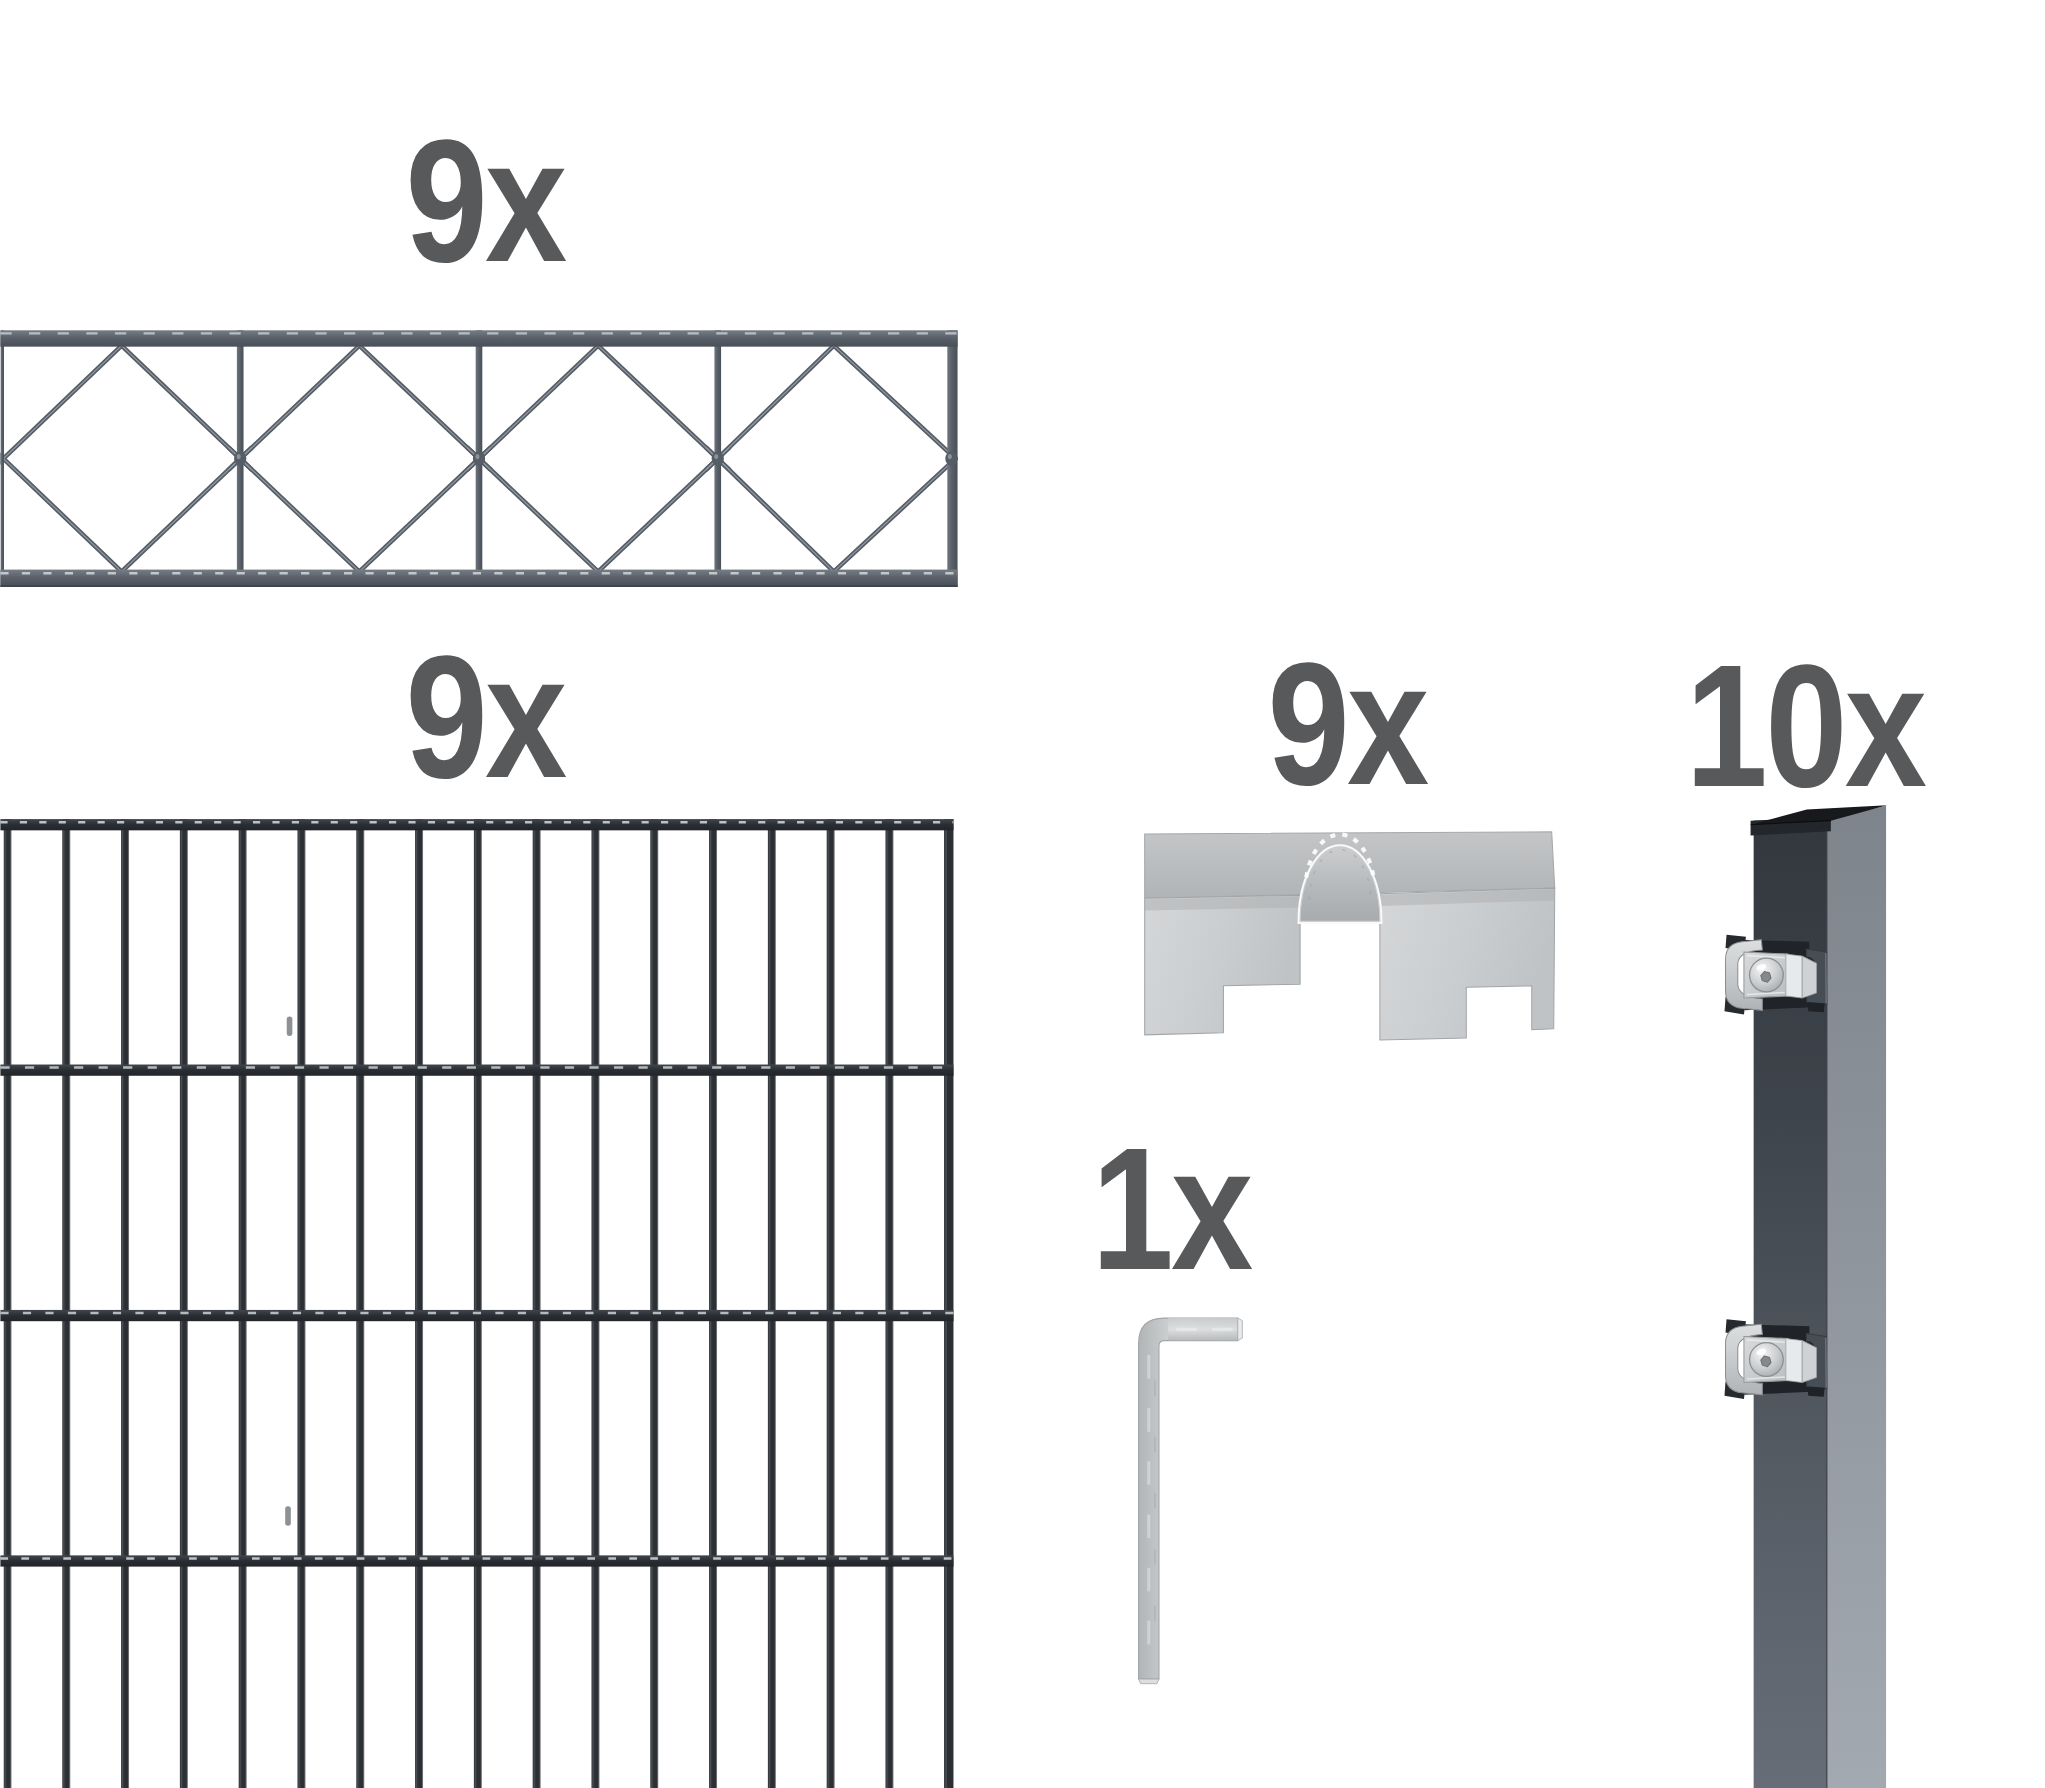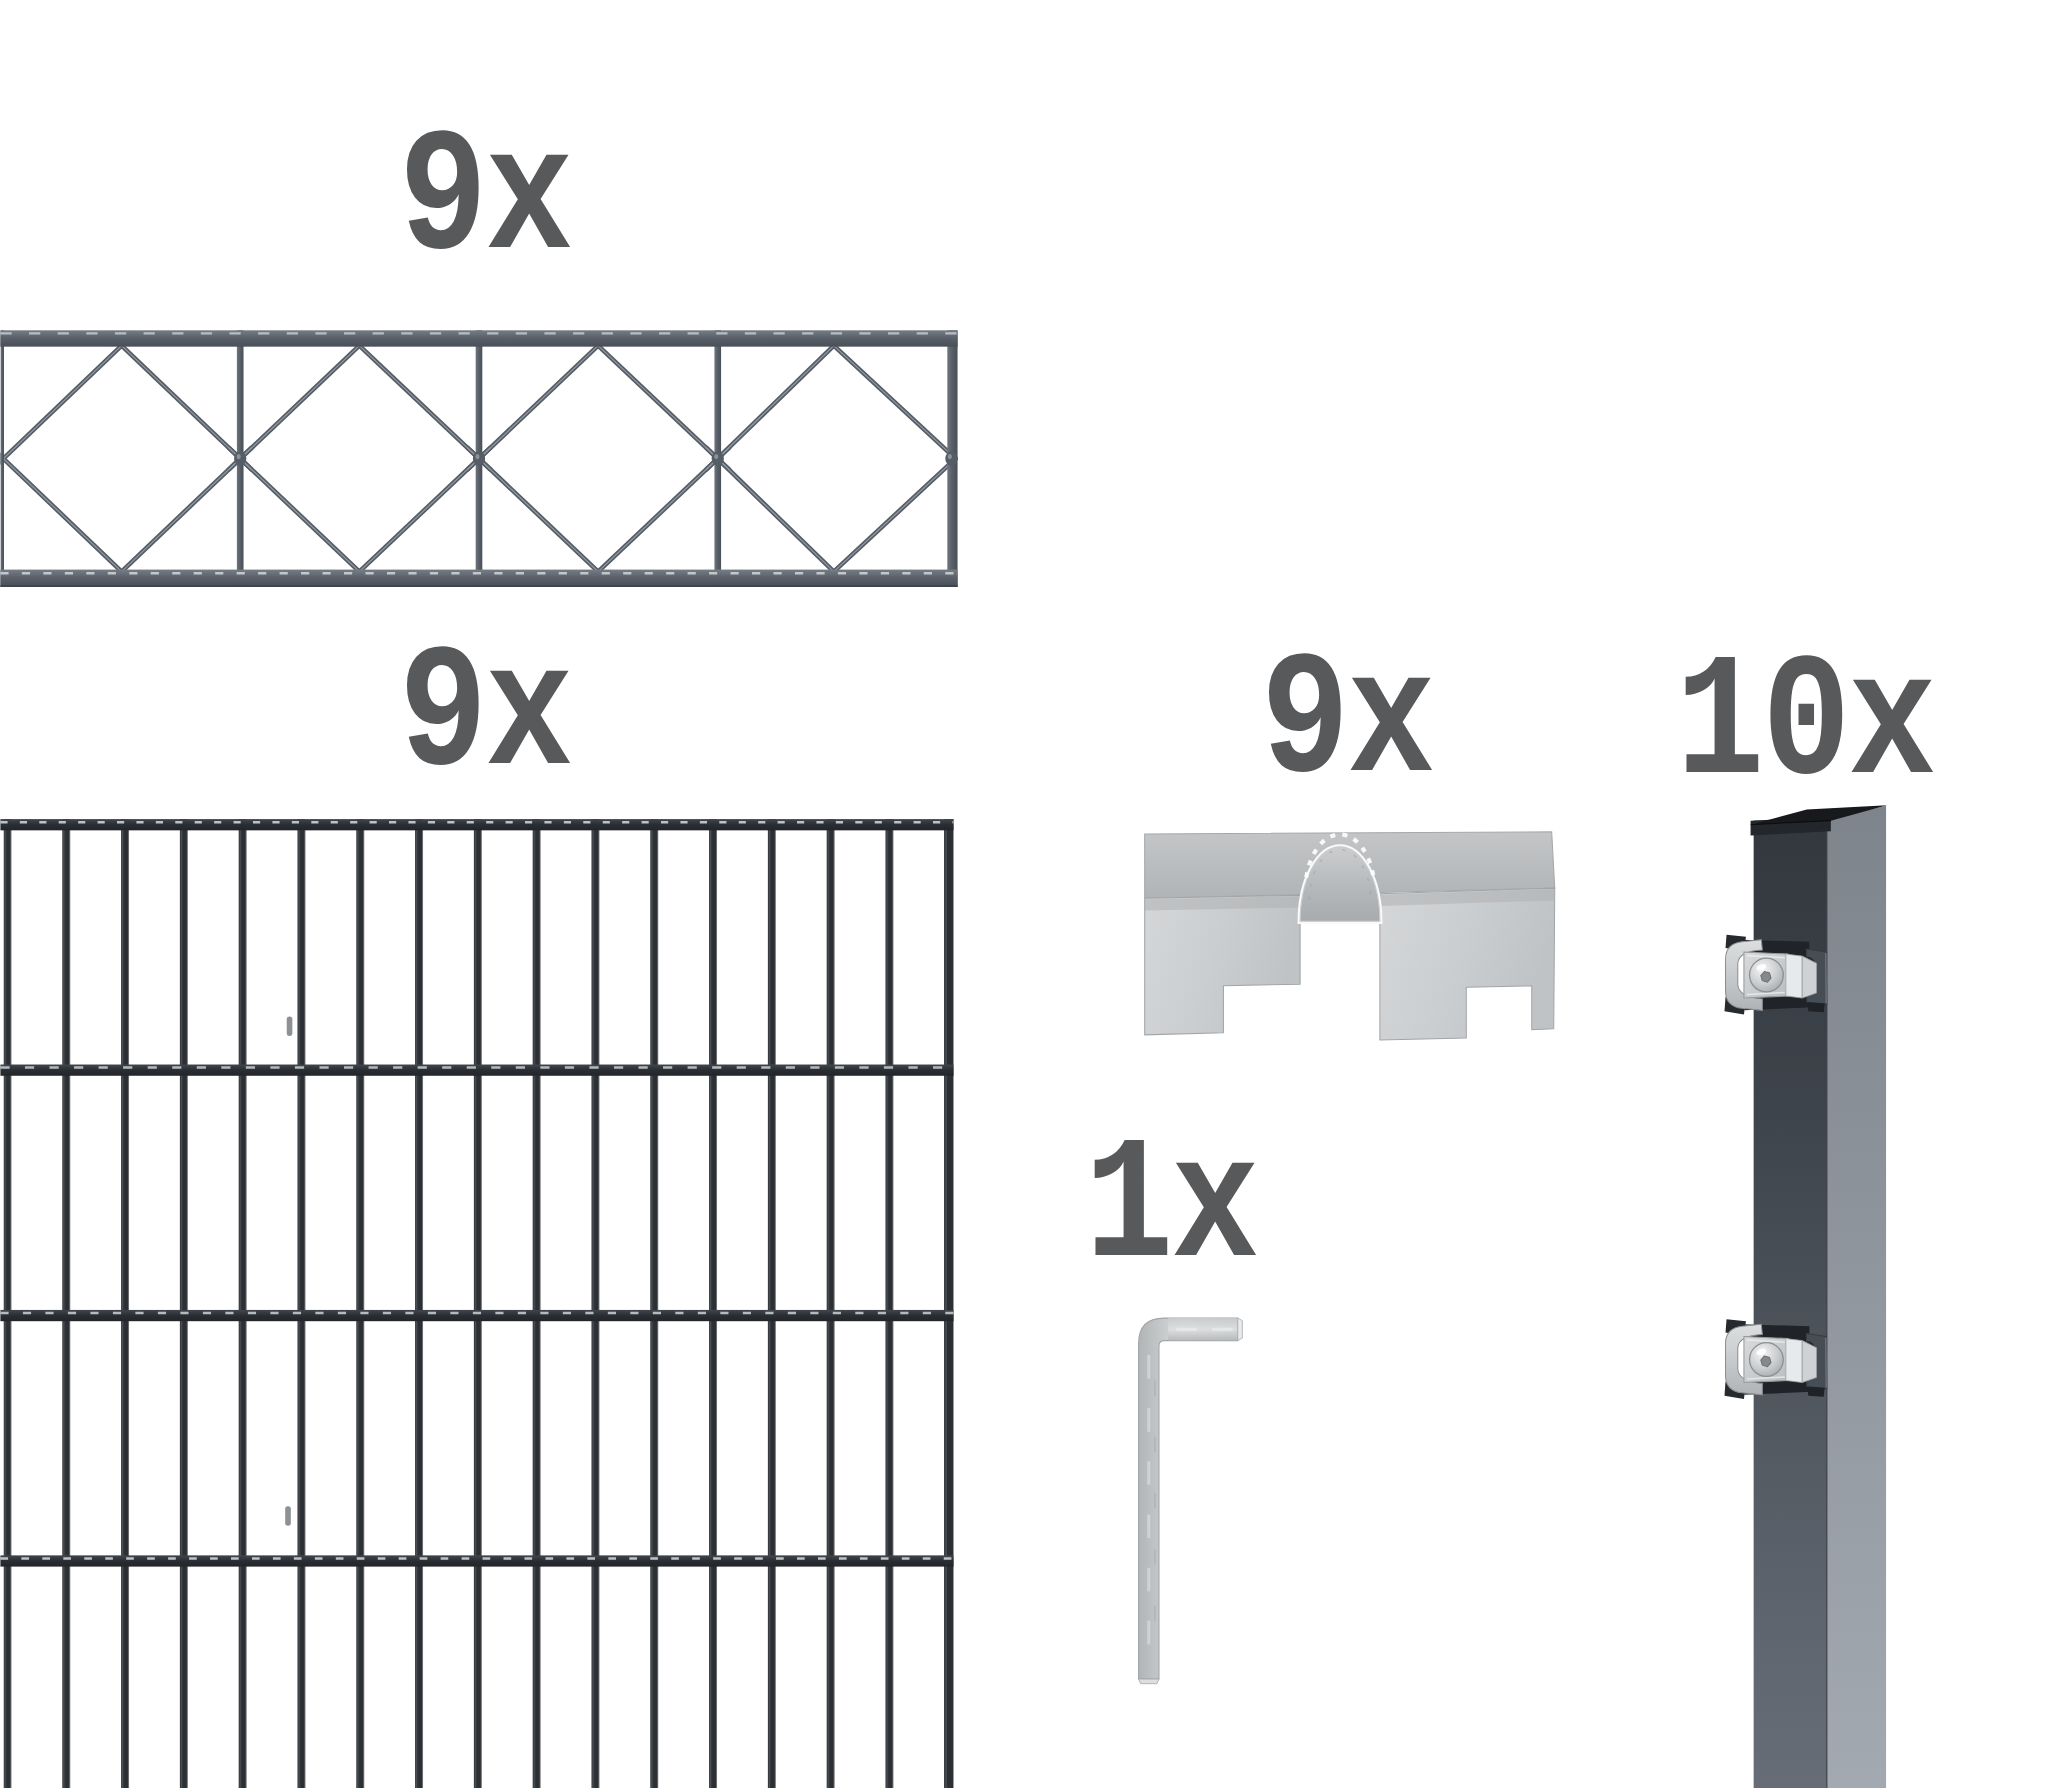--- a/index.html
+++ b/index.html
@@ -1,21 +1,21 @@
 <!DOCTYPE html>
 <html style="--background: #ffffff; --label_text: #58595b; --anthracite_bar: #2c3035; --anthracite_wire: #565d66; --wire_highlight: #99a0a9; --rail_sparkle: #ccd1d5; --silver_light: #d9dbdc; --silver_mid: #c6c9cb; --silver_shadow: #a9acae; --post_front_dark: #33383f; --post_front_light: #666d76; --post_side_light: #a3a9b1; --post_cap: #17191c; --clamp_dark: #22252a;font-size:8.2px"><head>
 <meta charset="utf-8">
 <style>
   html,body{margin:0;padding:0;background:#fff;}
   .stage{
     position:relative;
     width:2046px;height:1788px;
     background:var(--background,#fff);
     overflow:hidden;
-    font-family:Liberation Mono, monospace;
+    font-family:Liberation Sans, sans-serif;
   }
   .art{position:absolute;left:0;top:0;width:2046px;height:1788px;display:block;}
   .qty-label{
     position:absolute;
     width:358px;
     text-align:center;
     font-weight:700;
     font-size:174px;
     line-height:174px;
     letter-spacing:-3.1px;

